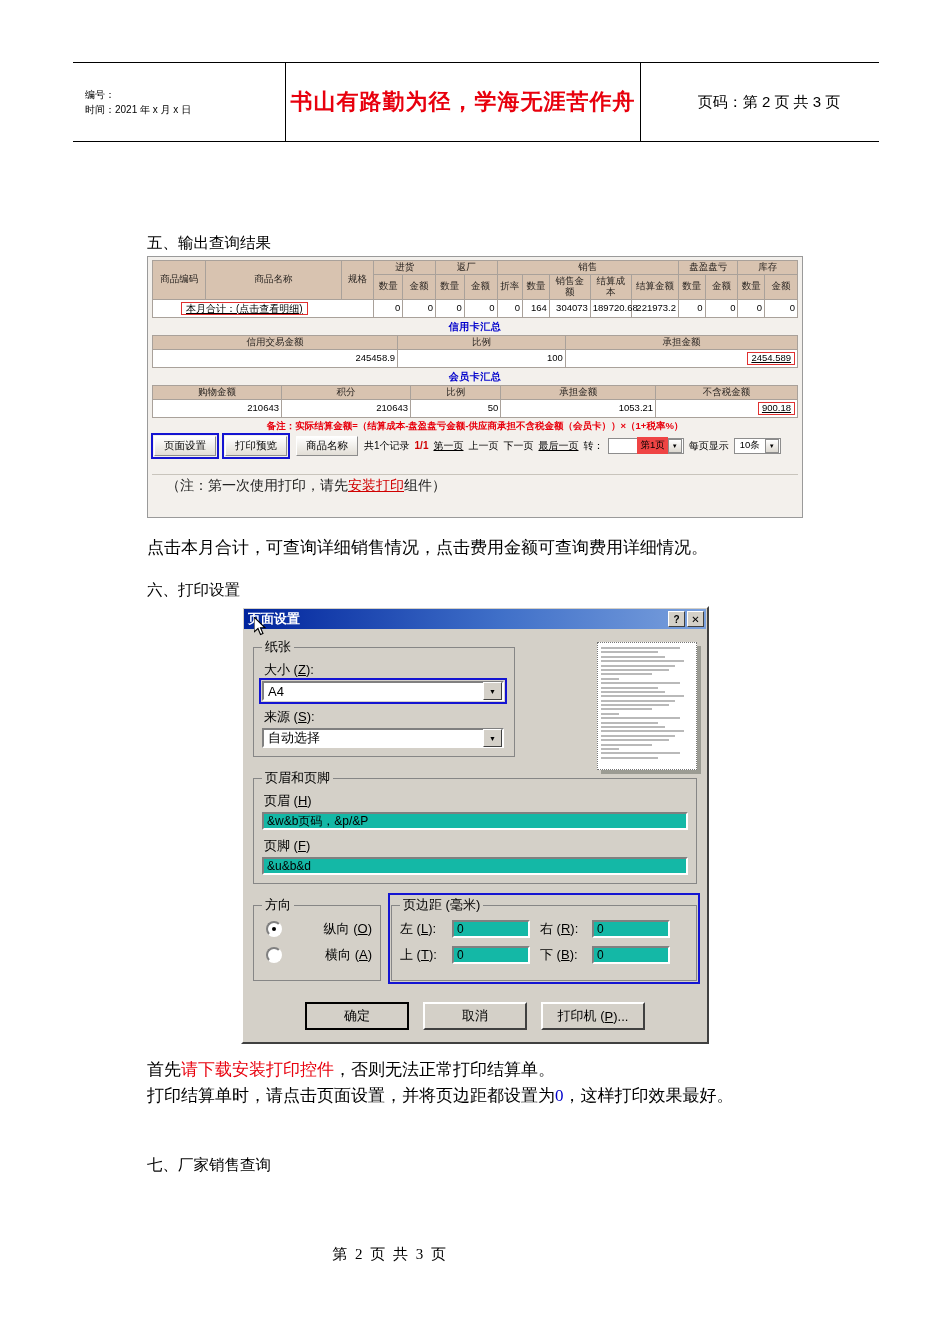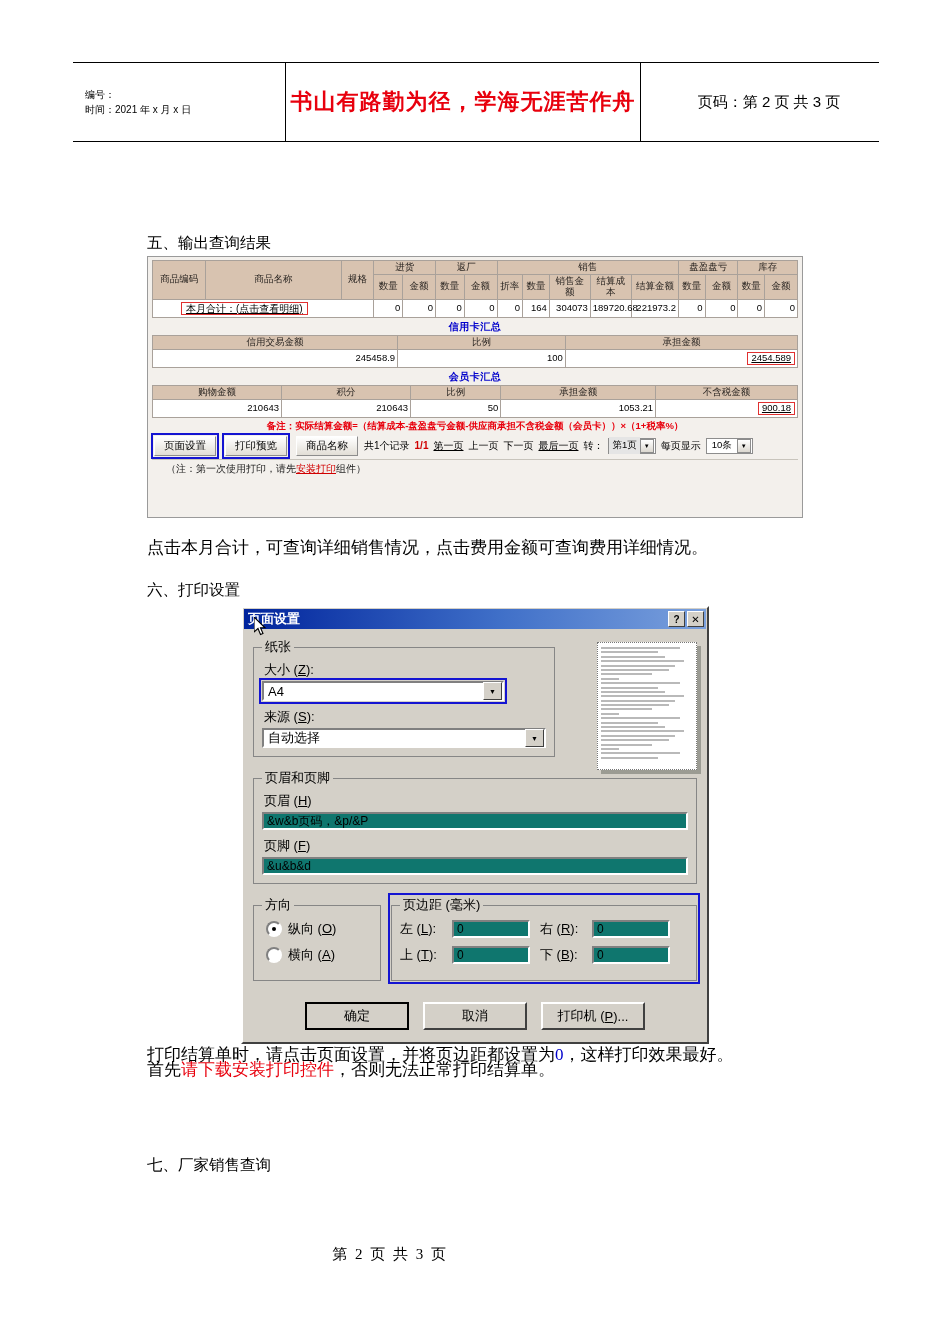--- a/index.html
+++ b/index.html
@@ -73,29 +73,29 @@
     padding:2px 9px;font-size:10.5px;color:#000;margin-right:6px;white-space:nowrap;
   }
   .btn-hl{outline:2px solid #1414d2;outline-offset:1px;margin-right:9px;}
   .pager{font-size:10px;display:flex;align-items:center;gap:5px;white-space:nowrap;}
   .pager u{text-decoration:underline;cursor:pointer;}
   .pg-red{color:#d00000;font-weight:bold;}
   .sel-box{
     display:inline-flex;align-items:center;border:1px solid #8d8d8d;
     background:#fff;font-size:9.5px;height:14px;
   }
-  .sel-box .sv{padding:2px 3px;background:#e5e5e5;}
+  .sel-box .sv{padding:2px 3px;background:#ef4444;margin-left:28px;}
   .sel-box .sv2{padding:0 5px;}
   .sel-arrow{
     width:12px;height:12px;margin:0 1px 0 0;
     background:linear-gradient(#ffffff,#dcd8d0);border:1px solid #8d8d8d;
     display:flex;align-items:center;justify-content:center;font-size:6px;line-height:1;
   }
   .foot-note{
-    border-top:1px solid #c8c4bc;margin-top:3px;padding:2px 0 0 14px;font-size:10px;color:#222;
+    border-top:1px solid #c8c4bc;margin-top:18px;padding:2px 0 0 14px;font-size:14px;color:#222;
   }
   .foot-note .lnk{color:#d00000;text-decoration:underline;}
 
   
   .dlg{
     position:absolute;left:241px;top:606px;width:468px;height:438px;
     background:#d4d0c8;border:2px solid;
     border-color:#ffffff #404040 #404040 #ffffff;
     font-family:"Liberation Sans","DejaVu Sans",sans-serif;
     box-sizing:border-box;
@@ -128,32 +128,32 @@
     border-color:#808080 #ffffff #ffffff #808080;
     display:flex;align-items:center;font-size:13px;padding-left:4px;box-sizing:border-box;
   }
   .combo .arw{
     margin-left:auto;width:17px;height:16px;background:#d4d0c8;
     border:1px solid;border-color:#ffffff #404040 #404040 #ffffff;
     display:flex;align-items:center;justify-content:center;font-size:7px;
   }
   .hl-blue{outline:2px solid #1414d2;outline-offset:1px;}
   .txtbox{
-    height:18px;background:#0f766e;border:2px solid;
+    height:18px;background:#14b8a6;border:2px solid;
     border-color:#808080 #ffffff #ffffff #808080;
     font-size:12px;display:flex;align-items:center;padding-left:3px;box-sizing:border-box;
     font-family:"Liberation Sans","DejaVu Sans",sans-serif;
   }
   .preview{
     position:absolute;right:10px;top:12px;width:92px;height:118px;
     background:#fff;border:1px dotted #777;box-shadow:4px 4px 0 #9b9b93;
     overflow:hidden;padding:4px 3px;
   }
   .pv-line{height:2px;background:#b9b9b9;margin-bottom:2.4px;}
-  .radio-row{display:flex;align-items:center;gap:6px;font-size:13px;margin:4px 0 8px 4px;}
+  .radio-row{display:flex;align-items:center;gap:17px;font-size:13px;margin:4px 0 8px 4px;justify-content:space-between;}
   .radio{
     width:12px;height:12px;border-radius:50%;background:#fff;
     border:2px solid;border-color:#808080 #ffffff #ffffff #808080;
     display:flex;align-items:center;justify-content:center;
   }
   .radio i{width:4px;height:4px;border-radius:50%;background:#000;display:block;}
   .m-row{display:flex;align-items:center;margin:4px 0;}
   .m-lab{font-size:13px;width:52px;}
   .m-in{width:78px;height:18px;}
   .dlg-foot{position:absolute;left:0;bottom:12px;width:100%;display:flex;justify-content:center;gap:14px;}
@@ -397,21 +397,21 @@
       <div class="lbl">
         <span>大小 (</span><u>Z</u><span>):</span>
       </div>
       <div class="combo hl-blue" style="width:242px;">
         <span>A4</span>
         <span class="arw">▼</span>
       </div>
       <div class="lbl" style="margin-top:7px;">
         <span>来源 (</span><u>S</u><span>):</span>
       </div>
-      <div class="combo" style="width:284px;">
+      <div class="combo" style="width:242px;">
         <span>自动选择</span>
         <span class="arw">▼</span>
       </div>
     </fieldset>
 
     <fieldset class="grp" style="margin-top:12px;">
       <legend>页眉和页脚</legend>
       <div class="lbl">
         <span>页眉 (</span><u>H</u><span>)</span>
       </div>
@@ -482,19 +482,19 @@
         <span>打印机 (</span>
         <u>P</u>
         <span>)...</span>
       </div>
   </div>
 </div>
 
 <div class="doc-text" style="left:147px;top:1056px;">
   <span>首先</span><span class="red">请下载安装打印控件</span><span>，否则无法正常打印结算单。</span>
 </div>
-<div class="doc-text" style="left:147px;top:1041px;">
+<div class="doc-text" style="left:147px;top:1082px;">
   <span>打印结算单时，请点击页面设置，并将页边距都设置为</span><span class="blue">0</span><span>，这样打印效果最好。</span>
 </div>
 
 <div class="sec-head" style="left:147px;top:1155px;">七、厂家销售查询</div>
 
 <div class="footer-pg">第 2 页 共 3 页</div>
 
 </body></html>

